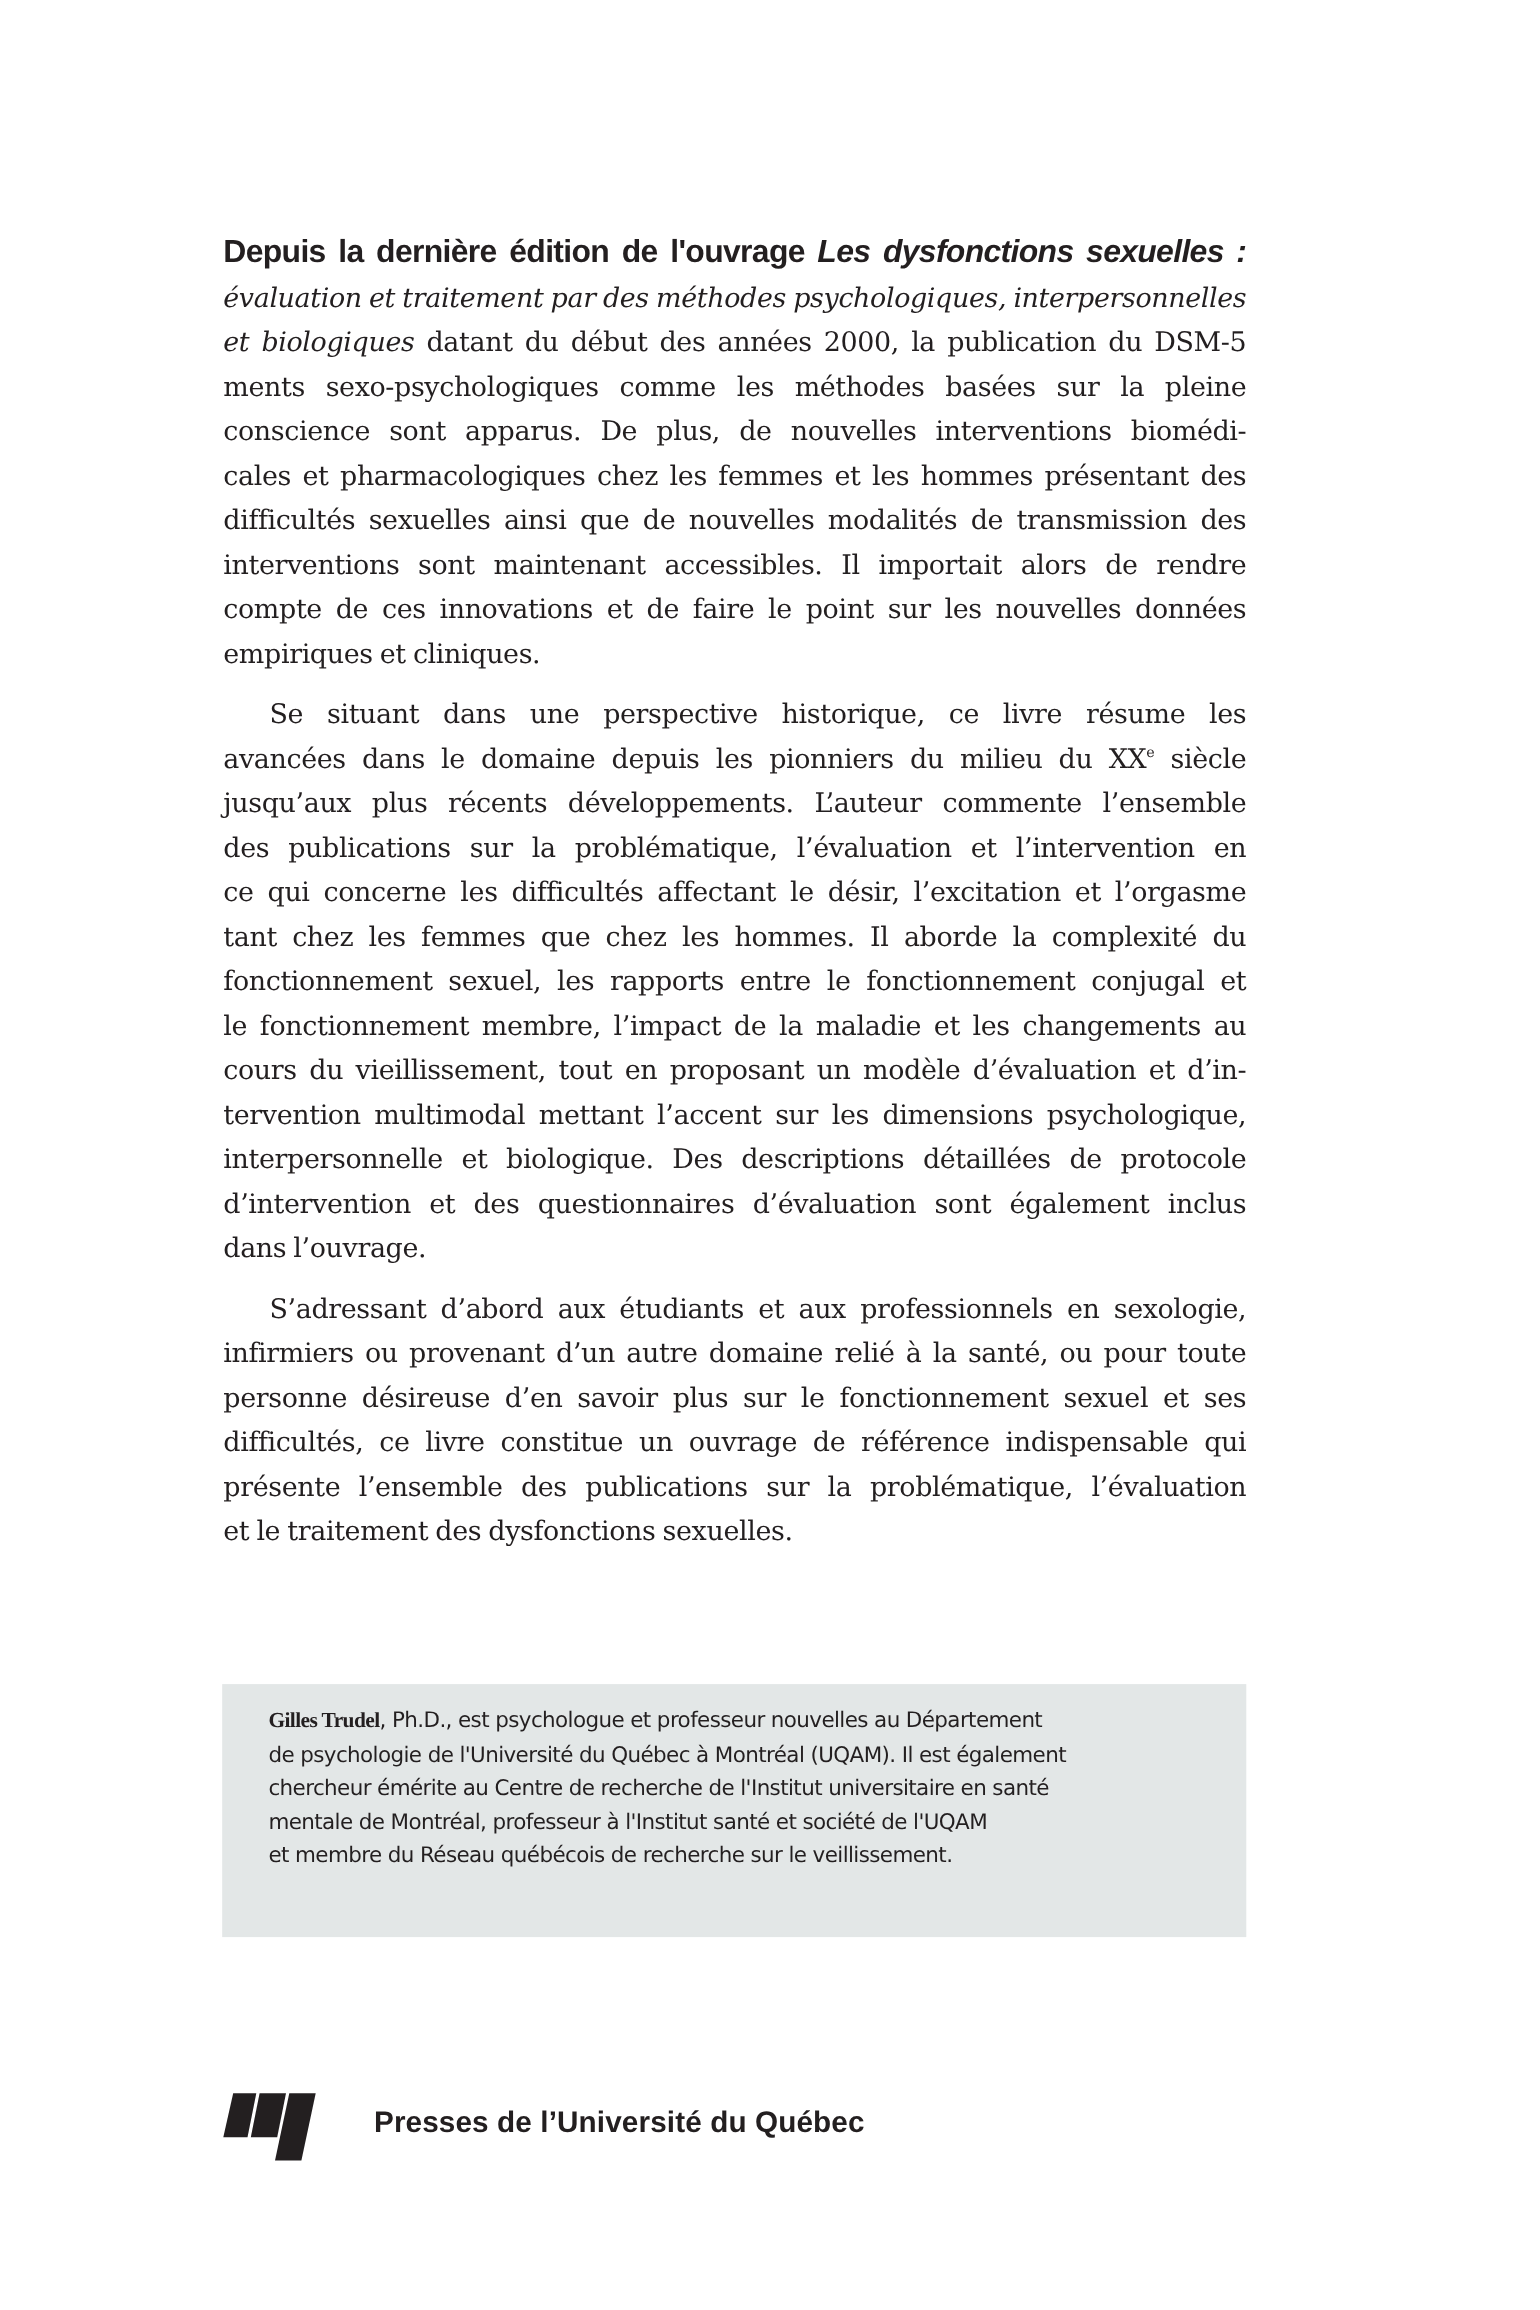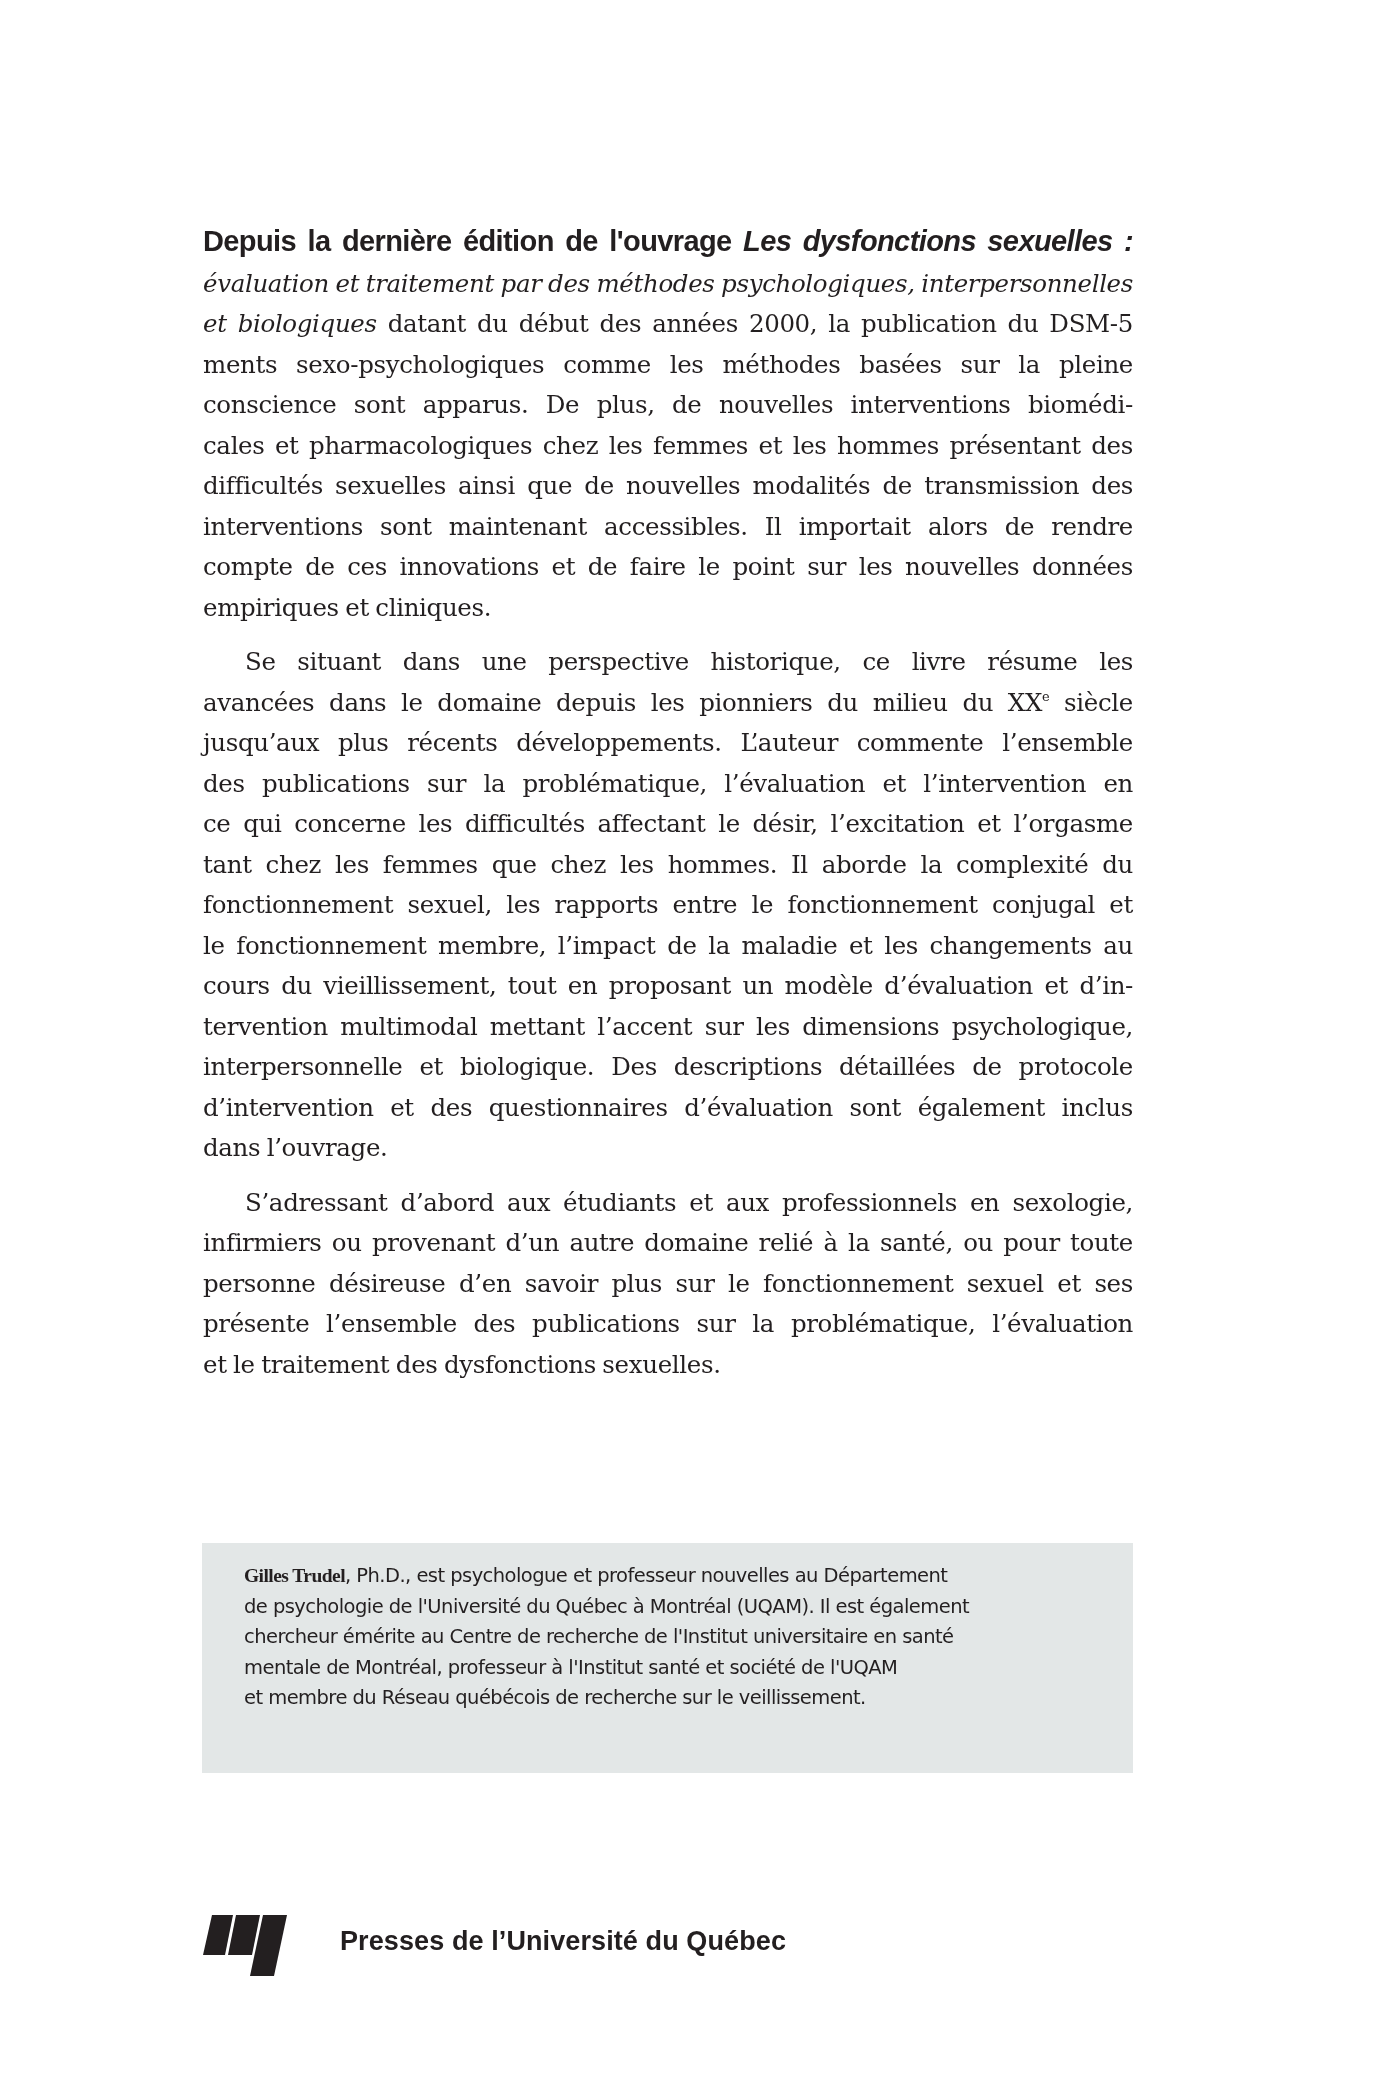--- a/index.html
+++ b/index.html
@@ -1,17 +1,17 @@
 <!DOCTYPE html>
 <html><head>
 <meta charset="utf-8">
 <style>
   html, body { margin:0; padding:0; background:#ffffff; }
   body { width:1400px; height:2100px; position:relative; overflow:hidden; color:#231f20; }
-  .page { position:absolute; left:0; top:12px; width:1400px; height:1550px; }
+  .page { position:absolute; left:0; top:0; width:1400px; height:1550px; }
   .main-text {
     position:absolute; left:203px; top:209px; width:930px;
     font-family:"DejaVu Serif", "Liberation Serif", serif;
     font-size:24.5px; line-height:40.5px; color:#231f20;
     text-align:justify; letter-spacing:-0.35px; word-spacing:-1px;
   }
   .main-text p { margin:0; }
   .main-text p + p { margin-top:14px; }
   .main-text p.indent { text-indent:42px; }
   .lead-bold {
@@ -75,20 +75,21 @@
       <span class="line" style="text-indent:0">tervention multimodal mettant l’accent sur les dimensions psychologique,</span>
       <span class="line" style="text-indent:0">interpersonnelle et biologique. Des descriptions détaillées de protocole</span>
       <span class="line" style="text-indent:0">d’intervention et des questionnaires d’évaluation sont également inclus</span>
       <span class="line last" style="text-indent:0">dans l’ouvrage.</span>
     </p>
 
     <p class="indent">
       <span class="line">S’adressant d’abord aux étudiants et aux professionnels en sexologie,</span>
       <span class="line" style="text-indent:0">infirmiers ou provenant d’un autre domaine relié à la santé, ou pour toute</span>
       <span class="line" style="text-indent:0">personne désireuse d’en savoir plus sur le fonctionnement sexuel et ses</span>
+      <span class="line" style="text-indent:0">difficultés, ce livre constitue un ouvrage de référence indispensable qui</span>
       <span class="line" style="text-indent:0">présente l’ensemble des publications sur la problématique, l’évaluation</span>
       <span class="line last" style="text-indent:0">et le traitement des dysfonctions sexuelles.</span>
     </p>
   </div>
 
   <div class="bio-box">
     <div class="bio-text">
       <span class="line"><span class="bio-name">Gilles Trudel</span><span>, Ph.D., est psychologue et professeur nouvelles au Département</span></span>
       <span class="line">de psychologie de l'Université du Québec à Montréal (UQAM). Il est également</span>
       <span class="line">chercheur émérite au Centre de recherche de l'Institut universitaire en santé</span>

